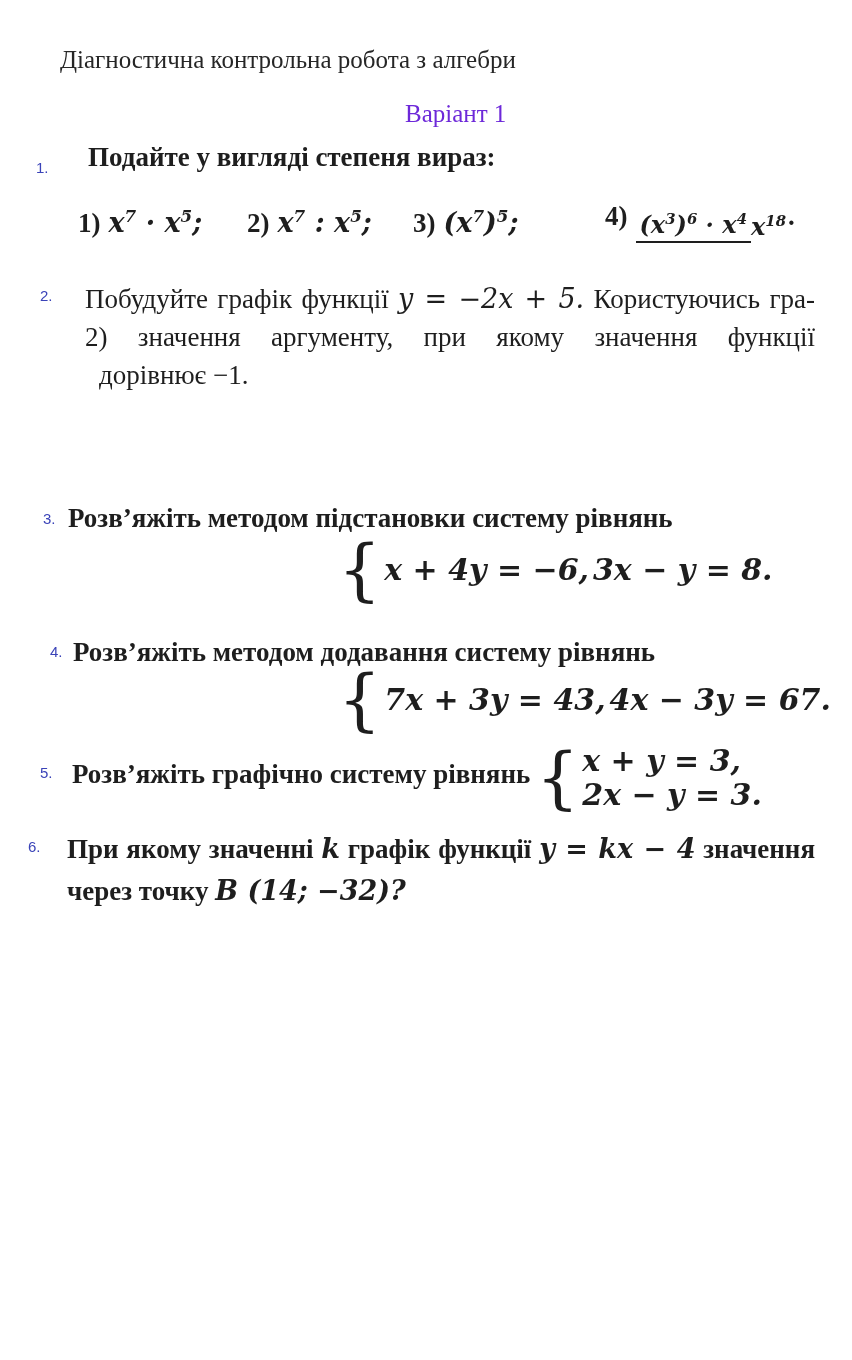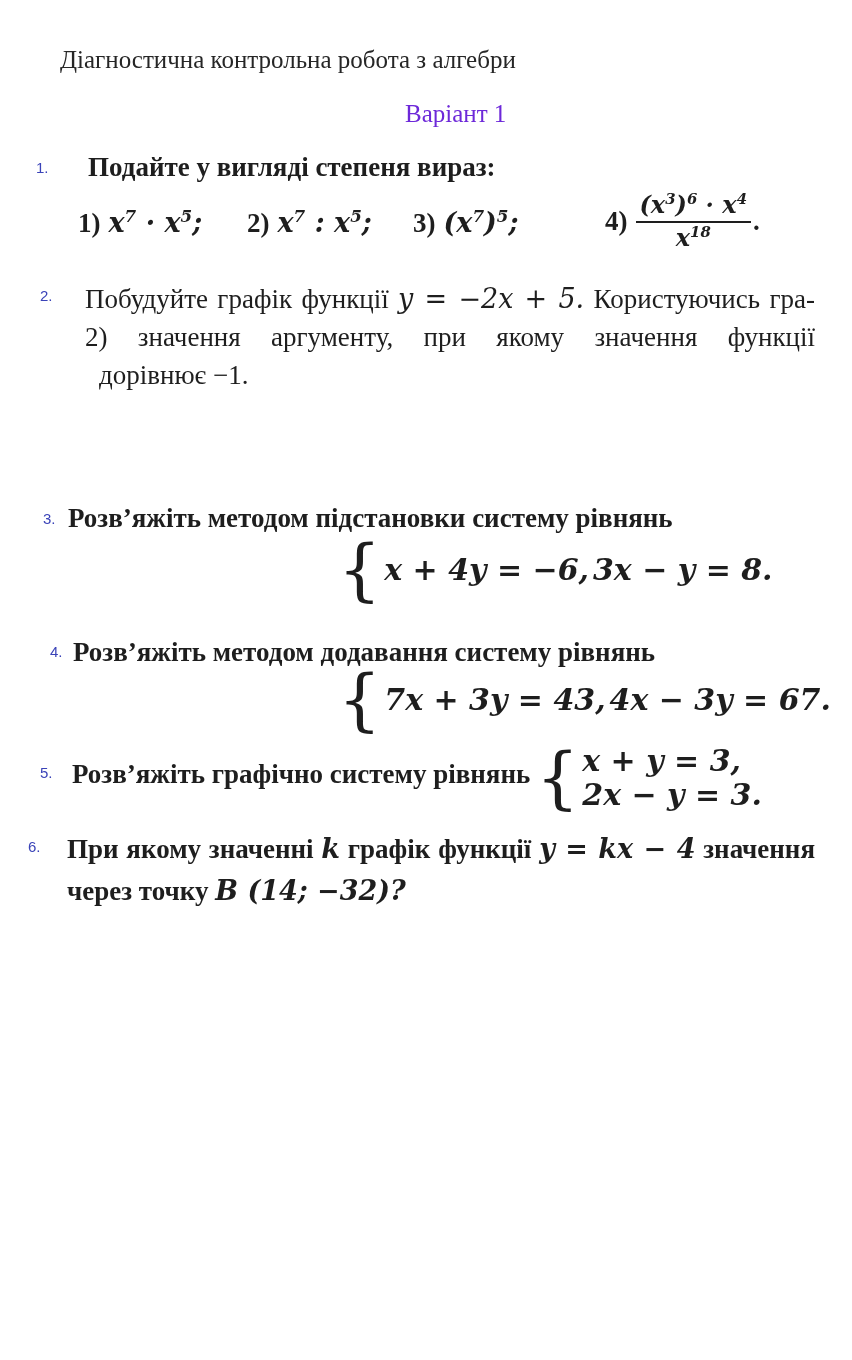--- a/index.html
+++ b/index.html
@@ -18,37 +18,37 @@
   sup { font-size:0.62em; line-height:0; }
   .exprrow .lbl { margin-right:8px; }
   .lines { font-size:27px; font-weight:400; }
   .lines .line { display:block; line-height:38px; white-space:normal; }
   .just { text-align:justify; text-align-last:justify; }
   .indent { margin-left:14px; }
   .system { display:flex; align-items:center; }
   .brace { font-family:"DejaVu Serif", serif; font-weight:400; font-size:68px; line-height:64px; margin-right:3px; }
   .eqs .eq { font-size:30px; font-weight:700; line-height:34px; white-space:nowrap; }
   .fracitem { display:flex; align-items:center; font-size:27px; font-weight:700; }
-  .frac { display:inline-flex; flex-direction:column; align-items:center; font-size:24px; line-height:1.2; margin-left:8px; }
+  .frac { display:inline-flex; flex-direction:row; align-items:center; font-size:24px; line-height:1.2; margin-left:8px;margin-top:20px; }
   .frac .num { border-bottom:2.5px solid #1e1e1e; padding:0 4px 1px 4px; }
   .frac .den { padding-top:1px; }
   .tail { font-size:27px; margin-left:2px; }
   .p6lines { font-size:27px; font-weight:700; }
   .p6lines .line { display:block; line-height:42px; }
 </style>
 </head>
 <body>
 
 <div class="page">
 
   <div class="abs title" style="left:60px; top:46px;">Діагностична контрольна робота з алгебри</div>
   <div class="abs variant" style="left:405px; top:100px;">Варіант 1</div>
 
   <div class="abs marker" style="left:36px; top:159px;">1.</div>
-  <div class="abs body" style="left:88px; top:151px;">Подайте у вигляді степеня вираз:</div>
+  <div class="abs body" style="left:88px; top:141px;">Подайте у вигляді степеня вираз:</div>
 
   <div class="abs body exprrow" style="left:78px; top:206px;">
     <span class="lbl">1)</span><span class="m">x<sup>7</sup> · x<sup>5</sup>;</span>
   </div>
   <div class="abs body exprrow" style="left:247px; top:206px;">
     <span class="lbl">2)</span><span class="m">x<sup>7</sup> : x<sup>5</sup>;</span>
   </div>
   <div class="abs body exprrow" style="left:413px; top:206px;">
     <span class="lbl">3)</span><span class="m">(x<sup>7</sup>)<sup>5</sup>;</span>
   </div>

